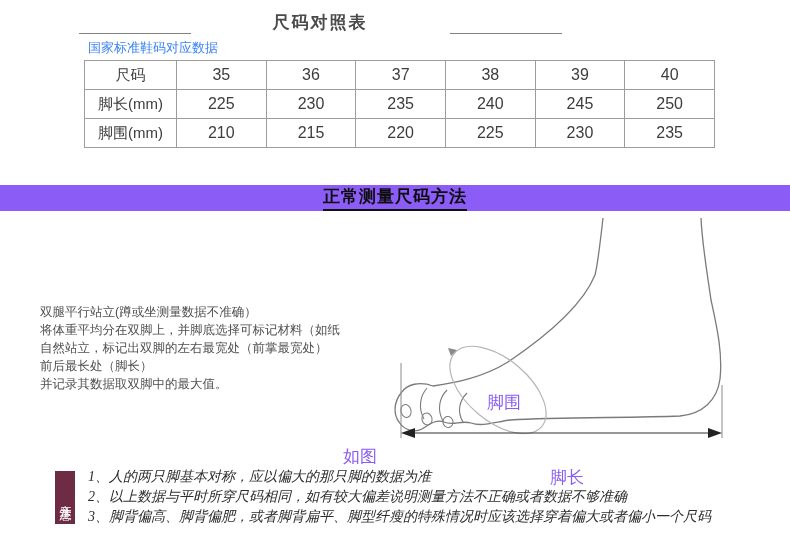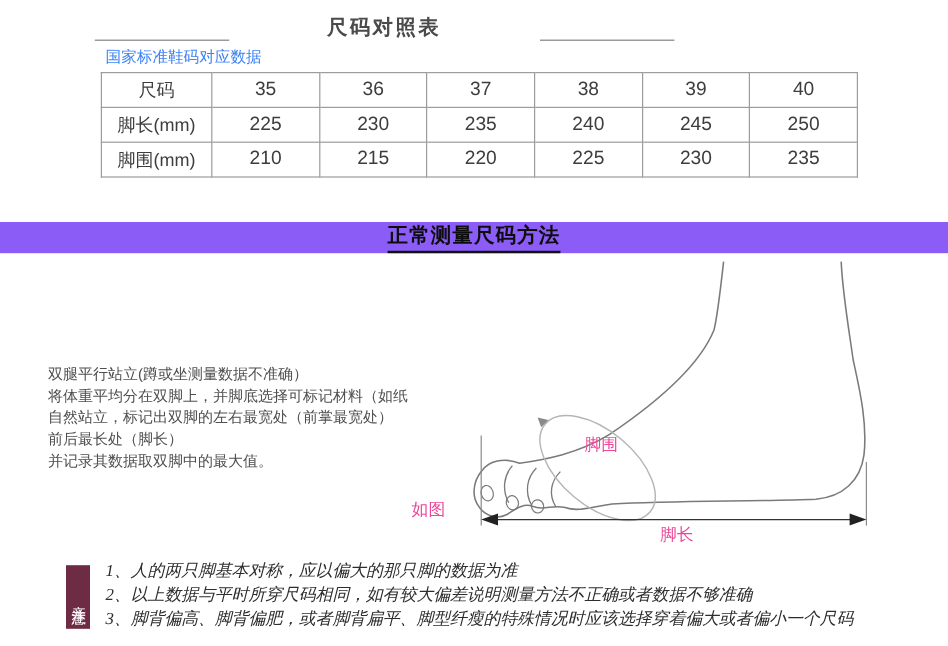--- a/index.html
+++ b/index.html
@@ -26,21 +26,21 @@
   .section-band{left:0;top:185px;width:790px;height:26px;background:#8b5cf6;
                 display:flex;align-items:center;justify-content:center;}
   .section-title{font-size:17px;font-weight:bold;color:#0d0d0d;
                  border-bottom:2px solid #111;padding-bottom:1px;letter-spacing:1px;}
 
   
   .instructions{left:40px;top:303px;font-size:12.5px;line-height:18px;color:#4f4f4f;
                 white-space:nowrap;}
 
   
-  .diag-label{font-size:14px;color:#ec4899;}
+  .diag-label{font-size:17px;color:#8b5cf6;margin-top:29px;}
 
   
   .notes-badge{left:55px;top:471px;width:20px;height:53px;background:#6e2b44;
                color:#fff;font-size:12px;writing-mode:vertical-rl;
                text-orientation:upright;display:flex;align-items:center;
                justify-content:center;letter-spacing:2px;}
   .notes-list{left:88px;top:467px;font-size:14px;line-height:20px;color:#2d2d2d;
               font-family:"Liberation Serif","DejaVu Serif",serif;font-style:italic;
               white-space:nowrap;}
 </style>

